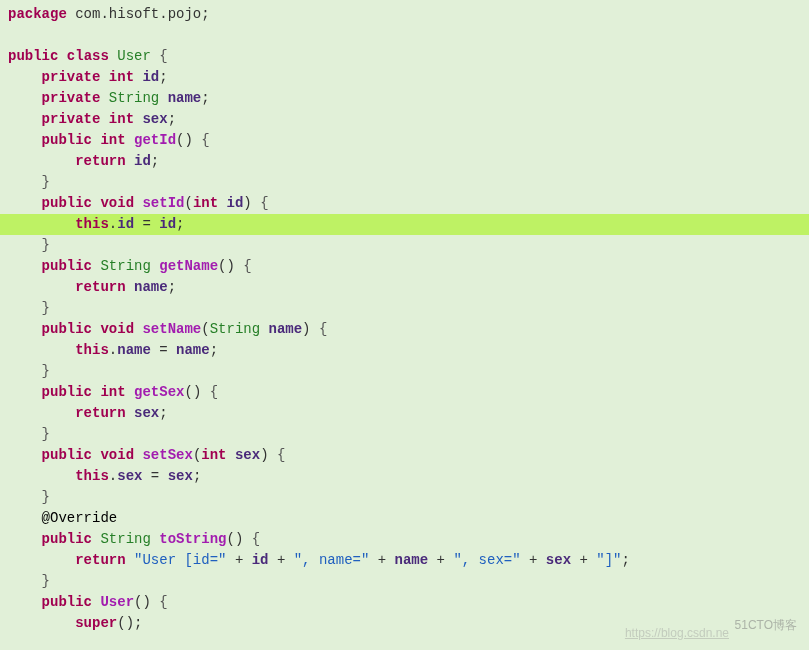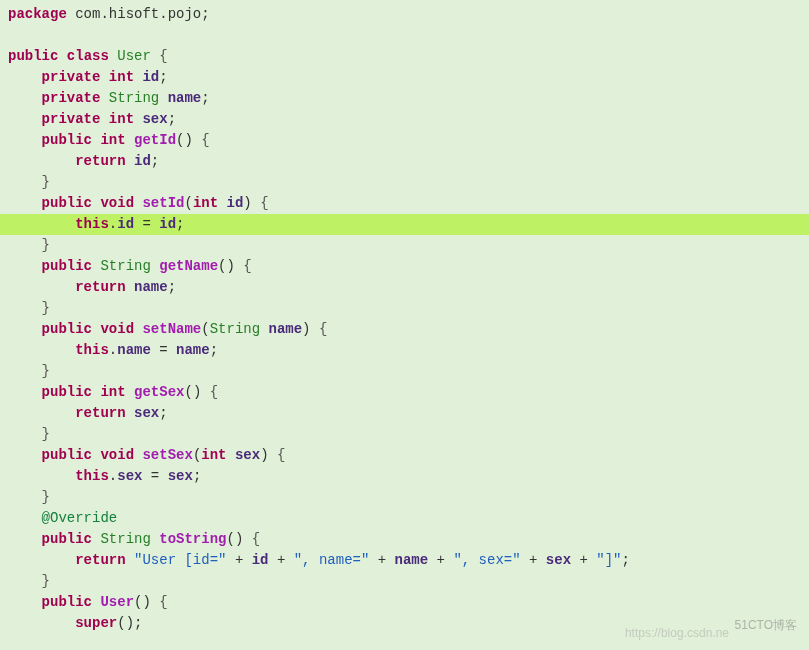--- a/index.html
+++ b/index.html
@@ -20,36 +20,37 @@
   .line { display: block; }
   .line.highlight { background: #bef264; margin-left: -8px; padding-left: 8px; }
   .kw { color: #a00050; font-weight: bold; }
   .pkg { color: #333; }
   .type { color: #267f27; }
   .method { color: #a21caf; font-weight: bold; }
   .var { color: #4a2a7a; font-weight: bold; }
   .str { color: #1f5fbf; }
   .brace { color: #555; }
   .punct { color: #333; }
-  .ann { color: #15803d; }
+  .ann { color: #000000; }
   .watermark {
     position: absolute;
     bottom: 14px;
     right: 12px;
     color: rgba(120,120,120,0.5);
     font-size: 12px;
     font-family: Arial, sans-serif;
   }
   .watermark2 {
     position: absolute;
     bottom: 6px;
     right: 80px;
     color: rgba(150,150,150,0.4);
     font-size: 12px;
     font-family: Arial, sans-serif;
+    text-decoration: underline;
   }
 </style>
 </head>
 <body>
 
 <div class="code-container" id="code-root"><div class="line"><span class="kw">package</span><span> </span><span class="pkg">com.hisoft.pojo</span><span class="punct">;</span></div><div class="line">&nbsp;</div><div class="line"><span class="kw">public</span><span> </span><span class="kw">class</span><span> </span><span class="type">User</span><span> </span><span class="brace">{</span></div><div class="line"><span>    </span><span class="kw">private</span><span> </span><span class="kw">int</span><span> </span><span class="var">id</span><span class="punct">;</span></div><div class="line"><span>    </span><span class="kw">private</span><span> </span><span class="type">String</span><span> </span><span class="var">name</span><span class="punct">;</span></div><div class="line"><span>    </span><span class="kw">private</span><span> </span><span class="kw">int</span><span> </span><span class="var">sex</span><span class="punct">;</span></div><div class="line"><span>    </span><span class="kw">public</span><span> </span><span class="kw">int</span><span> </span><span class="method">getId</span><span class="punct">()</span><span> </span><span class="brace">{</span></div><div class="line"><span>        </span><span class="kw">return</span><span> </span><span class="var">id</span><span class="punct">;</span></div><div class="line"><span>    </span><span class="brace">}</span></div><div class="line"><span>    </span><span class="kw">public</span><span> </span><span class="kw">void</span><span> </span><span class="method">setId</span><span class="punct">(</span><span class="kw">int</span><span> </span><span class="var">id</span><span class="punct">)</span><span> </span><span class="brace">{</span></div><div class="line highlight"><span>        </span><span class="kw">this</span><span class="punct">.</span><span class="var">id</span><span> </span><span class="punct">=</span><span> </span><span class="var">id</span><span class="punct">;</span></div><div class="line"><span>    </span><span class="brace">}</span></div><div class="line"><span>    </span><span class="kw">public</span><span> </span><span class="type">String</span><span> </span><span class="method">getName</span><span class="punct">()</span><span> </span><span class="brace">{</span></div><div class="line"><span>        </span><span class="kw">return</span><span> </span><span class="var">name</span><span class="punct">;</span></div><div class="line"><span>    </span><span class="brace">}</span></div><div class="line"><span>    </span><span class="kw">public</span><span> </span><span class="kw">void</span><span> </span><span class="method">setName</span><span class="punct">(</span><span class="type">String</span><span> </span><span class="var">name</span><span class="punct">)</span><span> </span><span class="brace">{</span></div><div class="line"><span>        </span><span class="kw">this</span><span class="punct">.</span><span class="var">name</span><span> </span><span class="punct">=</span><span> </span><span class="var">name</span><span class="punct">;</span></div><div class="line"><span>    </span><span class="brace">}</span></div><div class="line"><span>    </span><span class="kw">public</span><span> </span><span class="kw">int</span><span> </span><span class="method">getSex</span><span class="punct">()</span><span> </span><span class="brace">{</span></div><div class="line"><span>        </span><span class="kw">return</span><span> </span><span class="var">sex</span><span class="punct">;</span></div><div class="line"><span>    </span><span class="brace">}</span></div><div class="line"><span>    </span><span class="kw">public</span><span> </span><span class="kw">void</span><span> </span><span class="method">setSex</span><span class="punct">(</span><span class="kw">int</span><span> </span><span class="var">sex</span><span class="punct">)</span><span> </span><span class="brace">{</span></div><div class="line"><span>        </span><span class="kw">this</span><span class="punct">.</span><span class="var">sex</span><span> </span><span class="punct">=</span><span> </span><span class="var">sex</span><span class="punct">;</span></div><div class="line"><span>    </span><span class="brace">}</span></div><div class="line"><span>    </span><span class="ann">@Override</span></div><div class="line"><span>    </span><span class="kw">public</span><span> </span><span class="type">String</span><span> </span><span class="method">toString</span><span class="punct">()</span><span> </span><span class="brace">{</span></div><div class="line"><span>        </span><span class="kw">return</span><span> </span><span class="str">"User [id="</span><span> </span><span class="punct">+</span><span> </span><span class="var">id</span><span> </span><span class="punct">+</span><span> </span><span class="str">", name="</span><span> </span><span class="punct">+</span><span> </span><span class="var">name</span><span> </span><span class="punct">+</span><span> </span><span class="str">", sex="</span><span> </span><span class="punct">+</span><span> </span><span class="var">sex</span><span> </span><span class="punct">+</span><span> </span><span class="str">"]"</span><span class="punct">;</span></div><div class="line"><span>    </span><span class="brace">}</span></div><div class="line"><span>    </span><span class="kw">public</span><span> </span><span class="method">User</span><span class="punct">()</span><span> </span><span class="brace">{</span></div><div class="line"><span>        </span><span class="kw">super</span><span class="punct">();</span></div></div>
 <div class="watermark2">https://blog.csdn.ne</div>
 <div class="watermark">51CTO博客</div>
 
 </body></html>

